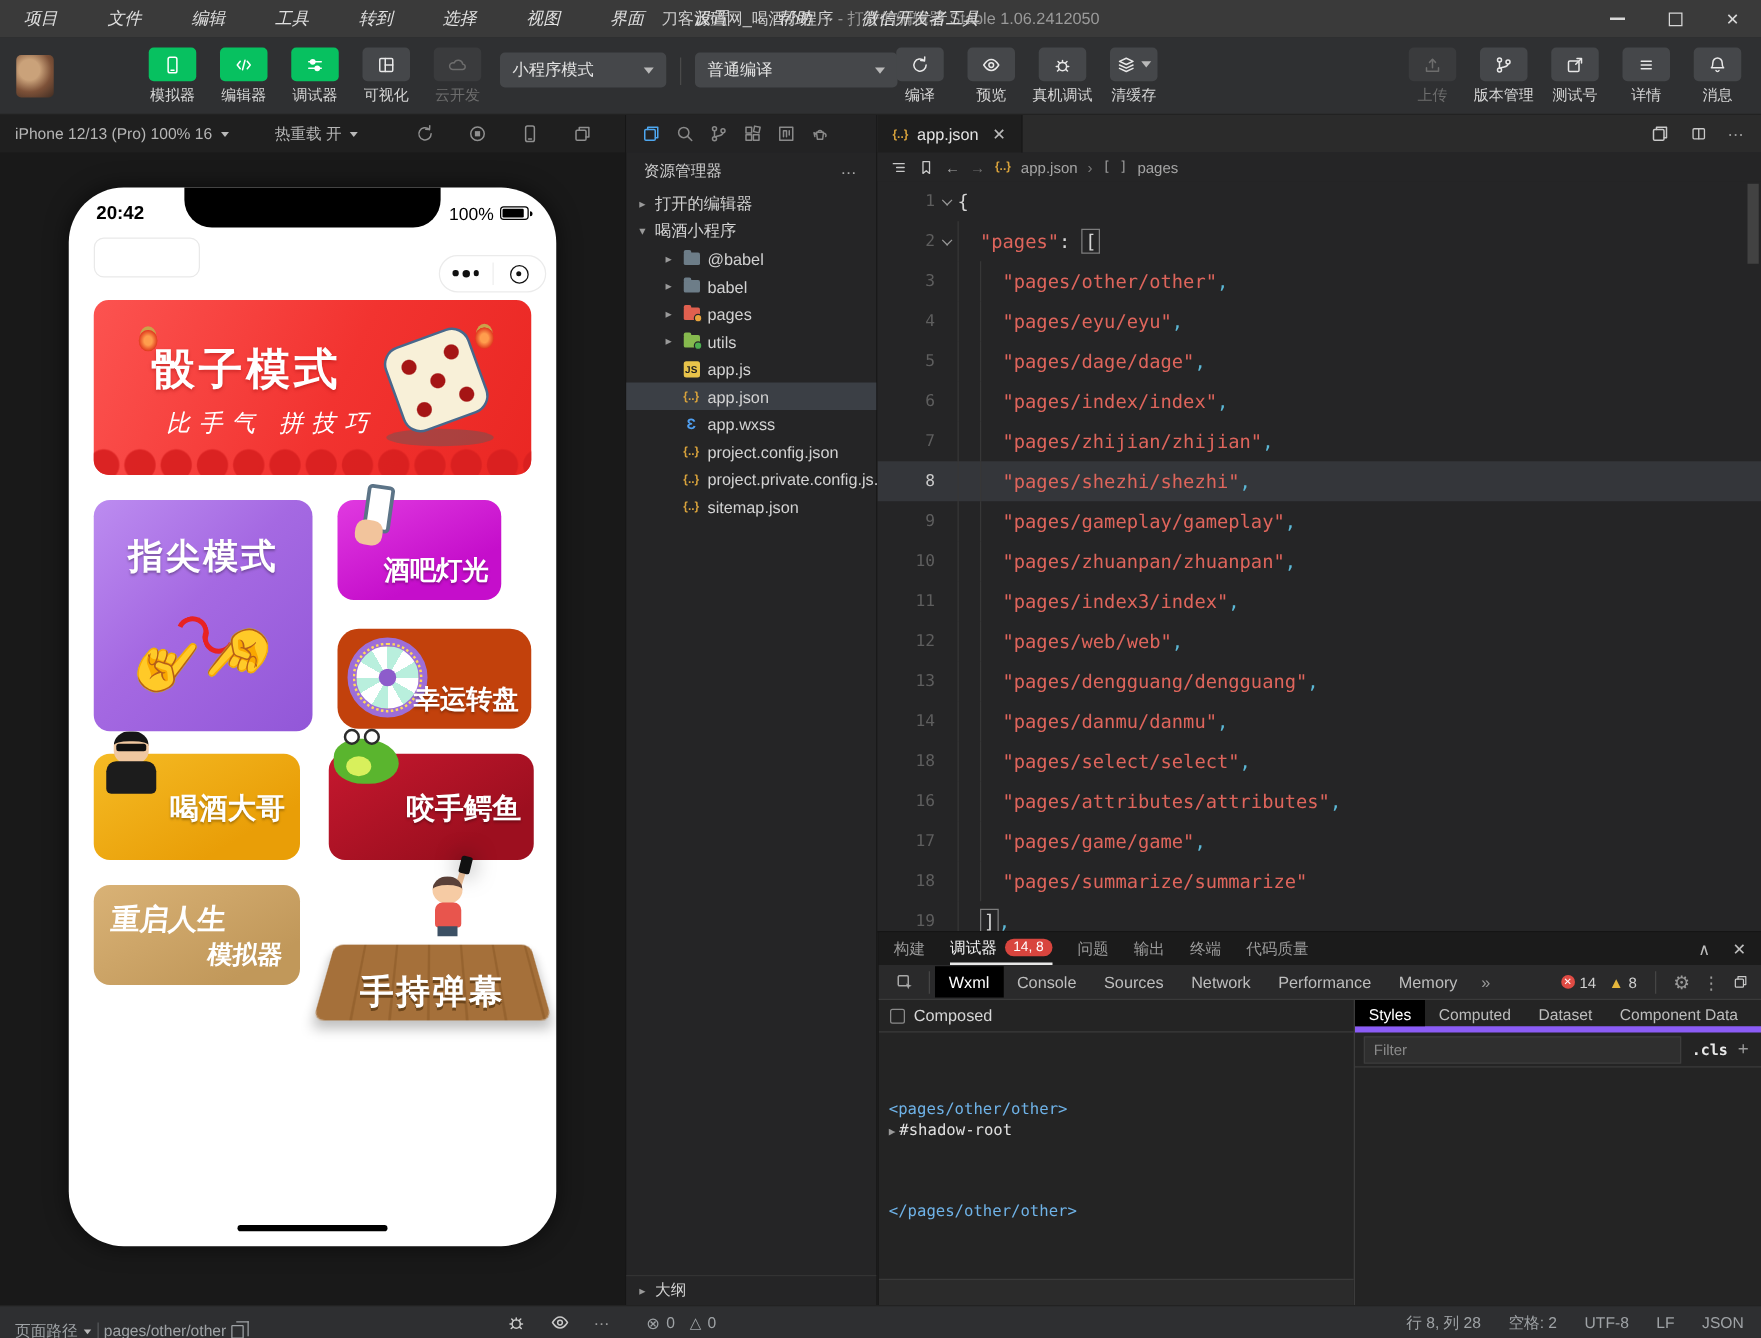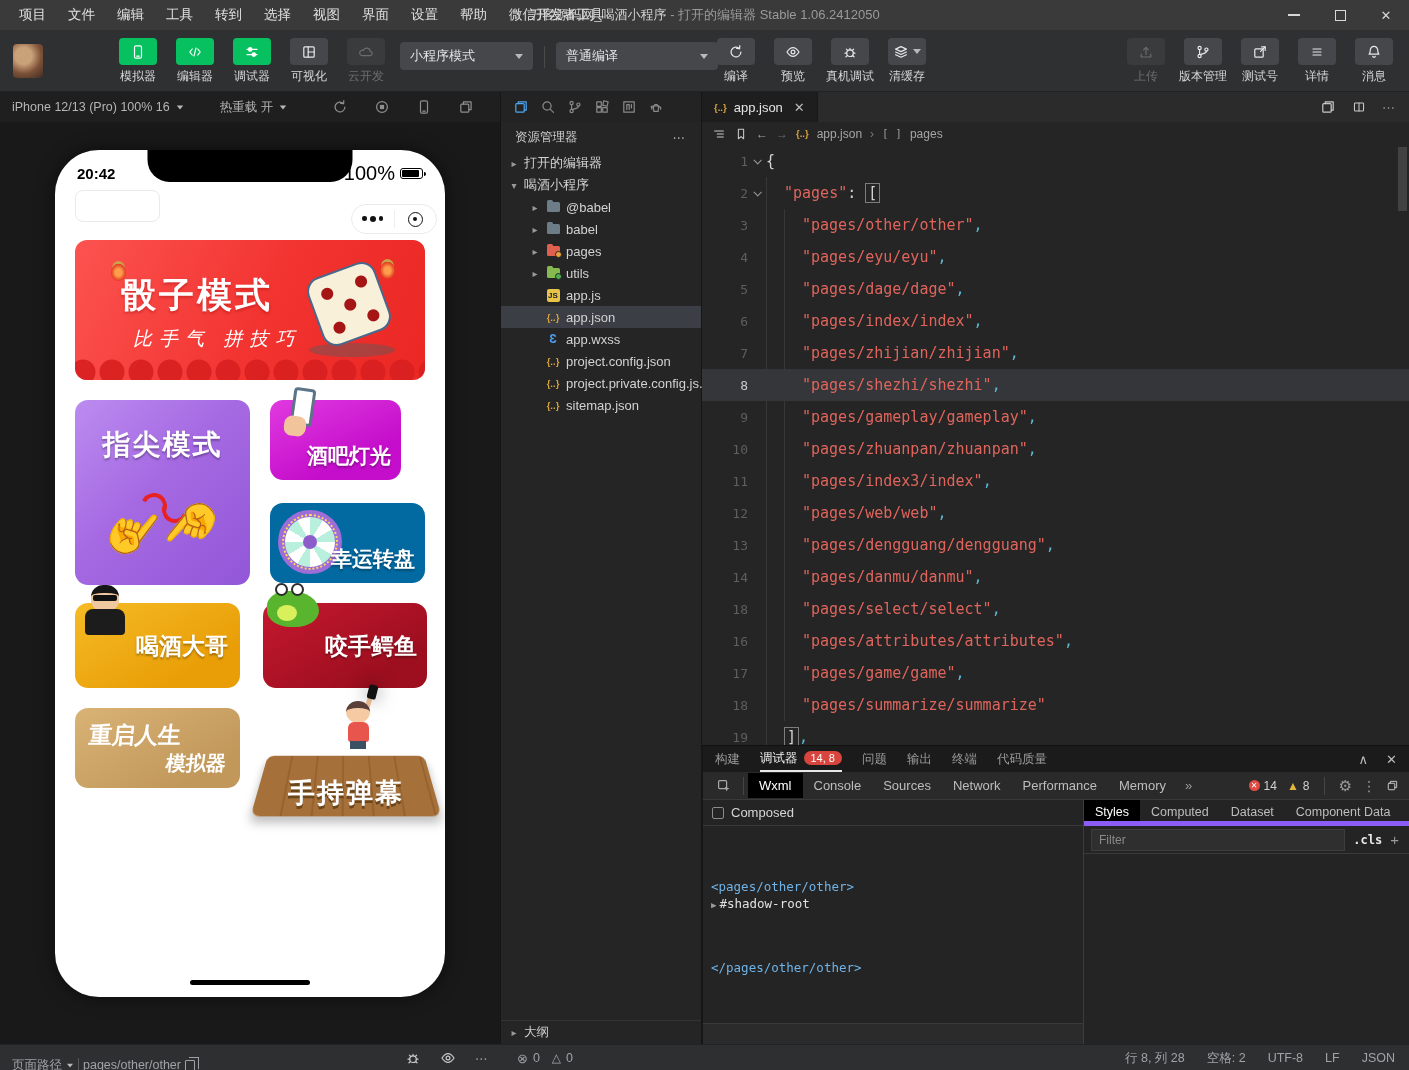--- a/index.html
+++ b/index.html
@@ -7,21 +7,21 @@
   #app {
     position:relative; width:1409px; height:1070px; overflow:hidden;
     background:#242424; font-family:"Liberation Sans",sans-serif;
     color:#d4d4d4; font-size:13px; -webkit-font-smoothing:antialiased;
   }
   svg { display:block; }
   .ico { color:#c9c9c9; }
 
   
   .titlebar { position:absolute; left:0; top:0; width:1409px; height:30px; background:#3a3a3a; display:flex; align-items:center; }
-  .menus { display:flex; gap:4px; padding-left:10px; z-index:2; }
+  .menus { display:flex; gap:22px; padding-left:10px; z-index:2;font-style:italic; }
   .menu-item { padding:2px 9px; color:#e0e0e0; font-size:13.5px; cursor:default; }
   .win-title { position:absolute; left:0; right:0; text-align:center; font-size:13px; color:#9a9a9a; }
   .win-title b { color:#cfcfcf; font-weight:normal; }
   .win-controls { position:absolute; right:0; top:0; height:30px; display:flex; z-index:2; }
   .win-btn { width:46px; height:30px; display:flex; align-items:center; justify-content:center; color:#d8d8d8; font-size:13px; }
   .wb-min { width:12px; height:1.5px; background:#d8d8d8; display:inline-block; }
   .wb-max { width:11px; height:11px; border:1.5px solid #d8d8d8; display:inline-block; }
 
   
   .toolbar { position:absolute; left:0; top:30px; width:1409px; height:62px; background:#2f3032; border-bottom:1px solid #222; }
@@ -44,21 +44,21 @@
 
   
   .sim { position:absolute; left:0; top:92px; width:500px; height:952px; background:#191919; }
   .sim-head { height:30px; background:#1f1f1f; display:flex; align-items:center; padding:0 12px; gap:6px; color:#b5b5b5; font-size:12.5px; }
   .sim-head .caret { transform:scale(.8); }
   .sim-head-icons { margin-left:auto; display:flex; gap:26px; padding-right:14px; color:#8f8f8f; }
   .phone { position:absolute; left:55px; top:58px; width:390px; height:847px; background:#fff; border-radius:44px; color:#000; box-shadow:0 0 18px rgba(0,0,0,.55); }
   .notch { position:absolute; left:50%; transform:translateX(-50%); top:0; width:205px; height:32px; background:#000; border-radius:0 0 22px 22px; }
   .p-status { position:absolute; left:0; right:0; top:12px; padding:0 22px; display:flex; align-items:center; }
   .p-time { font-size:15px; font-weight:bold; }
-  .p-batt-wrap { margin-left:auto; display:flex; align-items:center; gap:5px; font-size:20px; }
+  .p-batt-wrap { margin-left:auto; display:flex; align-items:center; gap:5px; font-size:14px; }
   .batt { width:23px; height:11px; border:1.5px solid #000; border-radius:3px; position:relative; }
   .batt::before { content:''; position:absolute; left:1px; top:1px; bottom:1px; width:17px; background:#000; border-radius:1px; }
   .batt::after { content:''; position:absolute; right:-4px; top:2.5px; width:2.5px; height:4px; background:#000; border-radius:0 2px 2px 0; }
   .p-skel { position:absolute; left:20px; top:40px; width:85px; height:32px; border:1px solid #e9e9e9; border-radius:8px; }
   .p-capsule { position:absolute; right:8px; top:54px; width:86px; height:30px; border:1px solid #ebebeb; border-radius:16px; background:#fff; display:flex; align-items:center; }
   .cap-dots { flex:1; display:flex; justify-content:center; gap:3px; }
   .cap-dots i { width:4.5px; height:4.5px; border-radius:50%; background:#111; }
   .cap-dots i:nth-child(2){ width:6px; height:6px; }
   .cap-div { width:1px; height:18px; background:#eee; }
   .cap-target { flex:1; display:flex; justify-content:center; }
@@ -86,21 +86,21 @@
   .hand.h1 { left:28px; bottom:26px; transform:rotate(38deg); }
   .hand.h2 { right:28px; bottom:30px; transform:rotate(-140deg); }
   .tap-arc { position:absolute; width:26px; height:26px; border:4px solid #e82222; border-radius:50%; border-bottom-color:transparent; border-left-color:transparent; }
   .tap-arc.a1 { left:66px; bottom:66px; transform:rotate(-20deg); }
   .tap-arc.a2 { right:62px; bottom:62px; transform:rotate(160deg); }
   #tile-jiuba { left:215px; top:250px; width:131px; height:80px; background:linear-gradient(155deg,#e03ae0 0%,#c50ecb 70%); }
   #tile-jiuba .t-label { right:10px; bottom:10px; font-size:21px; }
   .mini-hand { position:absolute; left:14px; top:-12px; width:30px; height:44px; }
   .mini-hand .ph { position:absolute; left:8px; top:0; width:22px; height:38px; background:#fff; border:3px solid #5c7487; border-radius:4px; transform:rotate(8deg); }
   .mini-hand .fist { position:absolute; left:0; bottom:-4px; width:22px; height:20px; background:#f2c49c; border-radius:8px; transform:rotate(8deg); }
-  #tile-zhuanpan { left:215px; top:353px; width:155px; height:80px; background:#0369a1; }
+  #tile-zhuanpan { left:215px; top:353px; width:155px; height:80px; background:#c2410c;border-radius:17px; }
   #tile-zhuanpan .t-label { right:10px; bottom:10px; font-size:21px; }
   .wheel { position:absolute; left:8px; top:7px; width:64px; height:64px; border-radius:50%; border:7px solid #9d6ed8; outline:2px dotted #ffd95e; outline-offset:-6px;
            background:repeating-conic-gradient(#b9efdd 0 30deg,#ffffff 30deg 60deg); }
   .wheel::after { content:''; position:absolute; left:18px; top:18px; width:14px; height:14px; border-radius:50%; background:#8d5ccb; }
   #tile-dage { left:20px; top:453px; width:165px; height:85px; background:linear-gradient(150deg,#f5bb25 0%,#e99e07 75%); }
   #tile-dage .t-label { right:12px; bottom:26px; font-size:23px; }
   .dude { position:absolute; left:8px; top:-18px; width:44px; height:52px; }
   .dude .head { position:absolute; left:8px; top:0; width:28px; height:26px; background:#f0c8a0; border-radius:45% 45% 40% 40%; border-top:8px solid #161616; }
   .dude .shades { position:absolute; left:10px; top:10px; width:24px; height:6px; background:#111; border-radius:2px; }
   .dude .body { position:absolute; left:2px; top:24px; width:40px; height:26px; background:#1c1c1c; border-radius:8px 8px 4px 4px; }

